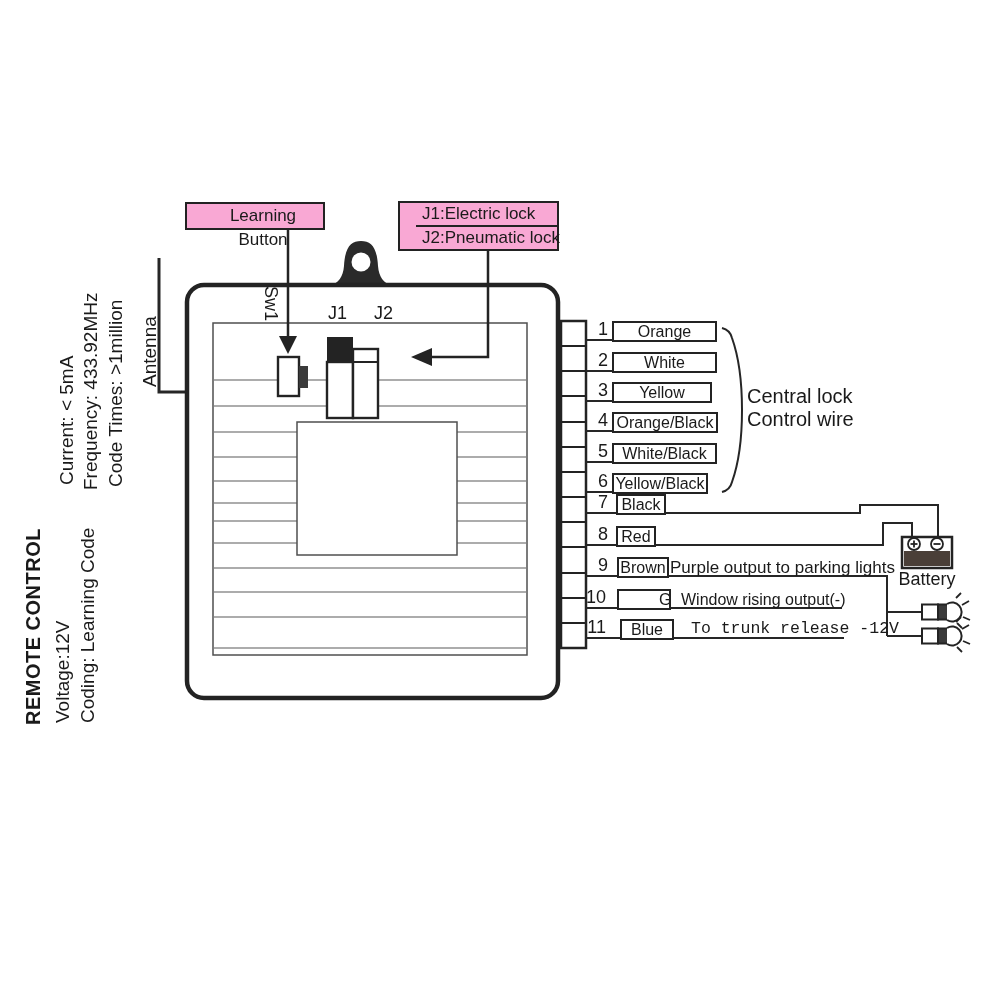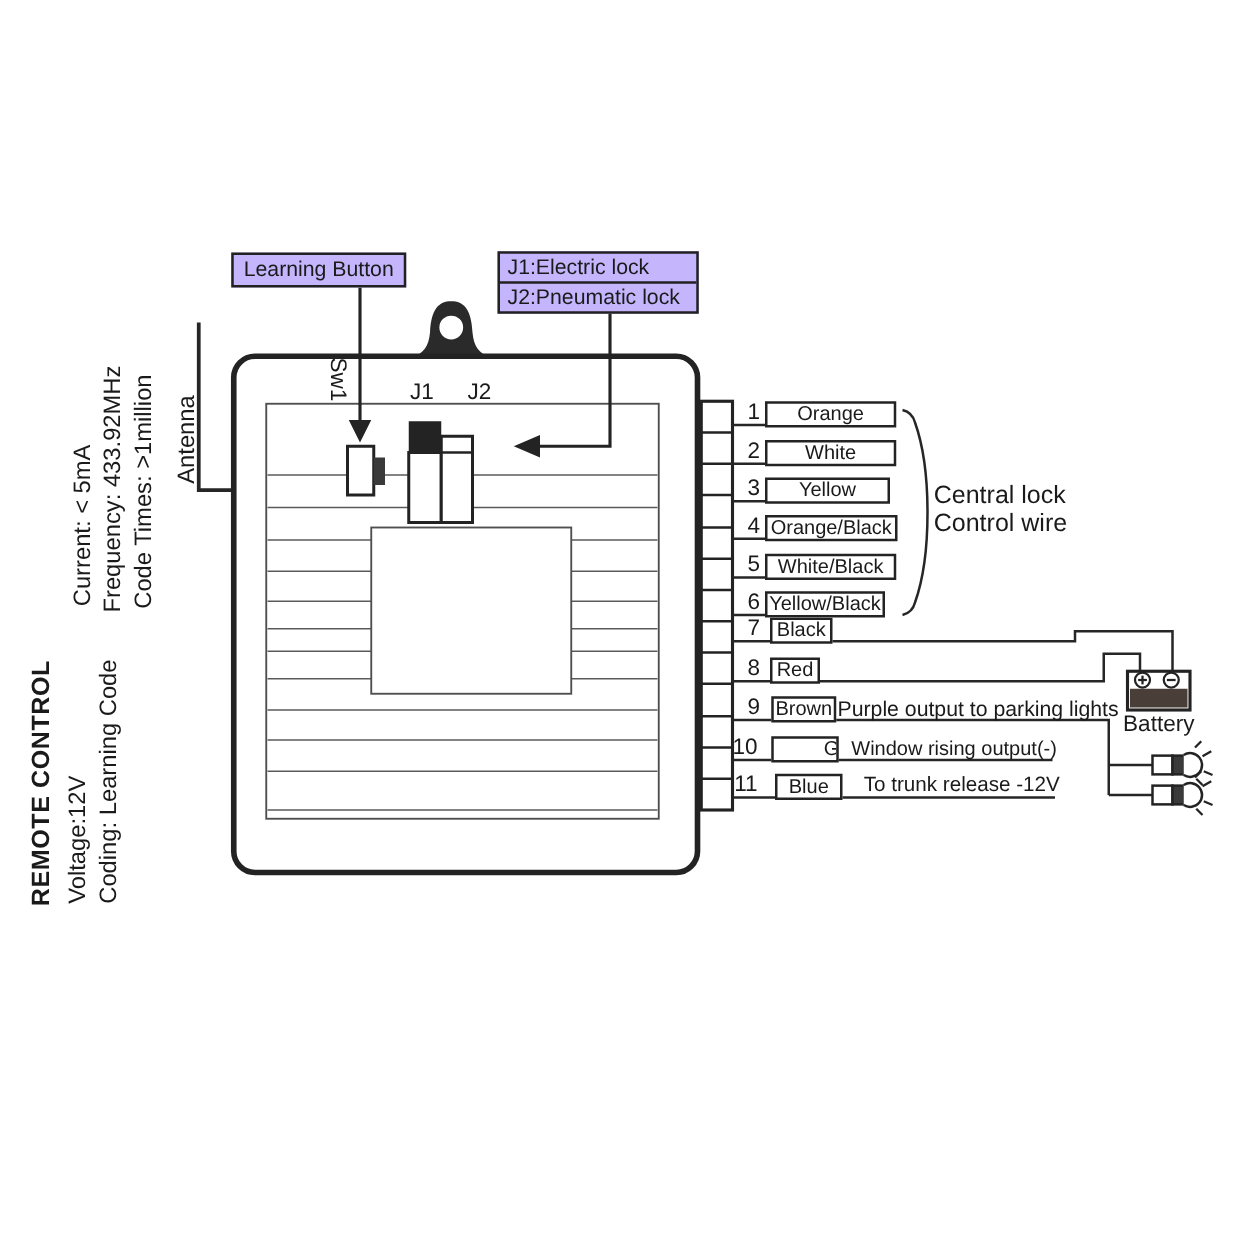--- a/index.html
+++ b/index.html
@@ -5,22 +5,22 @@
   html,body{margin:0;padding:0;background:#ffffff;}
   #stage{
     position:relative;width:1000px;height:1000px;background:#ffffff;overflow:hidden;
     font-family:"Liberation Sans","DejaVu Sans",sans-serif;color:#1a1a1a;
   }
   .abs{position:absolute;}
   .nowrap{white-space:nowrap;}
   .rot-ccw{transform:rotate(-90deg);transform-origin:0 100%;}
   .rot-cw{transform:rotate(90deg);transform-origin:0 0;}
   .callout-box{
-    border:2px solid #222;background:#c4b5fd;text-align:center;
-    font-size:17px;box-sizing:border-box;
+    border:2px solid #222;background:#f9a8d4;text-align:center;
+    font-size:17px;box-sizing:border-box;padding-left:16px;
   }
   .note-row{padding:1px 6px;font-size:17px;line-height:20px;text-align:left;white-space:nowrap;}
   .wire-num{font-size:18px;text-align:right;width:26px;}
   .wire-box{
     border:2px solid #232323;background:#fff;box-sizing:border-box;height:21px;
     font-size:16px;line-height:17px;text-align:center;overflow:hidden;
   }
   .wire-desc{font-size:16px;white-space:nowrap;}
   .spec{font-size:19px;line-height:22px;}
   .title{font-size:20px;font-weight:bold;line-height:26px;letter-spacing:0.5px;}
@@ -197,20 +197,20 @@
   <div class="abs wire-box" style="left:612px;top:443px;width:105px;">White/Black</div>
   <div class="abs wire-box" style="left:612px;top:473px;width:96px;">Yellow/Black</div>
   <div class="abs wire-box" style="left:616px;top:494px;width:50px;">Black</div>
   <div class="abs wire-box" style="left:616px;top:526px;width:40px;">Red</div>
   <div class="abs wire-box" style="left:617px;top:557px;width:52px;">Brown</div>
   <div class="abs wire-box" style="left:617px;top:589px;width:54px;padding-left:40px;">Green</div>
   <div class="abs wire-box" style="left:620px;top:619px;width:54px;">Blue</div>
 
   <div class="abs wire-desc" style="left:670px;top:558px;font-size:17px;">Purple output to parking lights</div>
   <div class="abs wire-desc" style="left:681px;top:591px;">Window rising output(-)</div>
-  <div class="abs wire-desc" style="left:691px;top:619px;font-size:16.5px;">To trunk release -12V</div>
+  <div class="abs wire-desc" style="left:691px;top:619px;font-size:16.5px;font-family:Liberation Mono, monospace;">To trunk release -12V</div>
 
   <div class="abs nowrap grp" style="left:747px;top:385px;">Central lock</div>
   <div class="abs nowrap grp" style="left:747px;top:408px;">Control wire</div>
 
   <div class="abs" style="left:891px;top:569px;width:72px;text-align:center;font-size:18px;">Battery</div>
 
 </div>
 
 </body></html>

